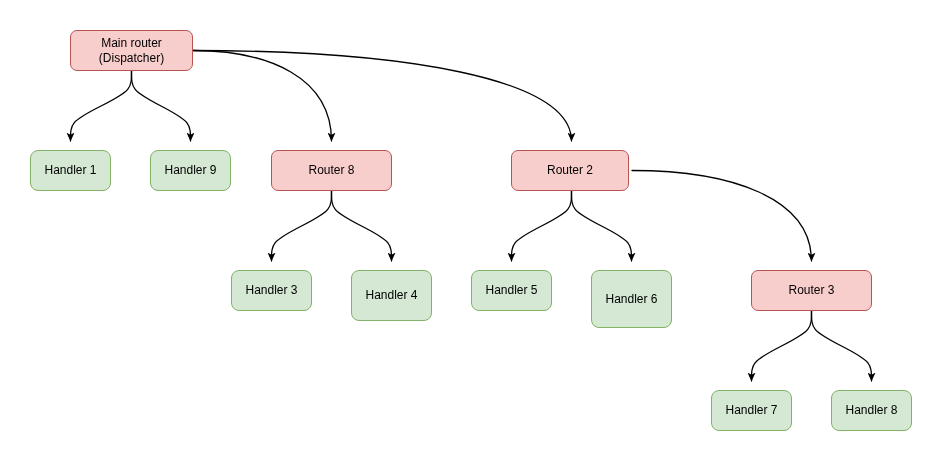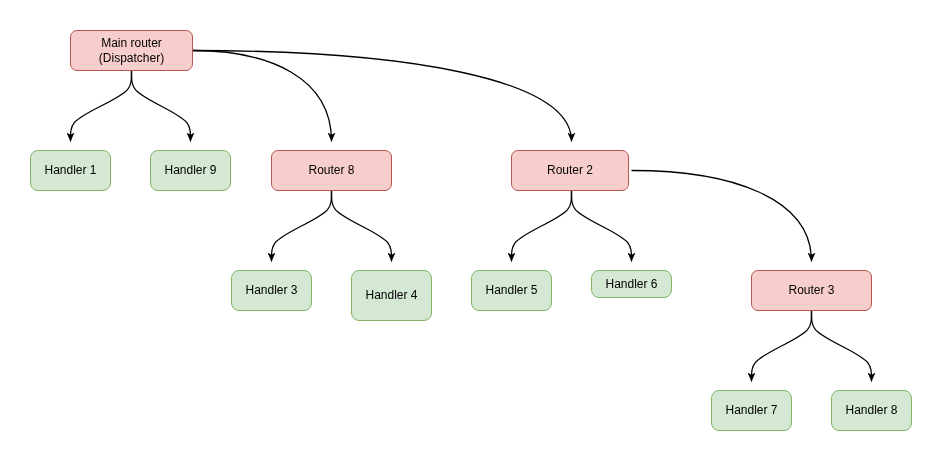--- a/index.html
+++ b/index.html
@@ -75,18 +75,18 @@
   <div id="node-layer">
       <div class="node node-router" style="left: 70px; top: 30px; width: 123px; height: 41px;"><span>Main router
 (Dispatcher)</span></div>
       <div class="node node-handler" style="left: 30px; top: 150px; width: 81px; height: 41px;"><span>Handler 1</span></div>
       <div class="node node-handler" style="left: 150px; top: 150px; width: 81px; height: 41px;"><span>Handler 9</span></div>
       <div class="node node-router" style="left: 271px; top: 150px; width: 121px; height: 41px;"><span>Router 8</span></div>
       <div class="node node-router" style="left: 511px; top: 150px; width: 118px; height: 41px;"><span>Router 2</span></div>
       <div class="node node-handler" style="left: 231px; top: 270px; width: 81px; height: 41px;"><span>Handler 3</span></div>
       <div class="node node-handler" style="left: 351px; top: 270px; width: 81px; height: 51px;"><span>Handler 4</span></div>
       <div class="node node-handler" style="left: 471px; top: 270px; width: 81px; height: 41px;"><span>Handler 5</span></div>
-      <div class="node node-handler" style="left: 591px; top: 270px; width: 81px; height: 28px;"><span>Handler 6</span></div>
+      <div class="node node-handler" style="left: 591px; top: 270px; width: 81px; height: 58px;"><span>Handler 6</span></div>
       <div class="node node-router" style="left: 751px; top: 270px; width: 121px; height: 41px;"><span>Router 3</span></div>
       <div class="node node-handler" style="left: 711px; top: 390px; width: 81px; height: 41px;"><span>Handler 7</span></div>
       <div class="node node-handler" style="left: 831px; top: 390px; width: 81px; height: 41px;"><span>Handler 8</span></div>
     </div>
 </div>
 
 </body></html>

